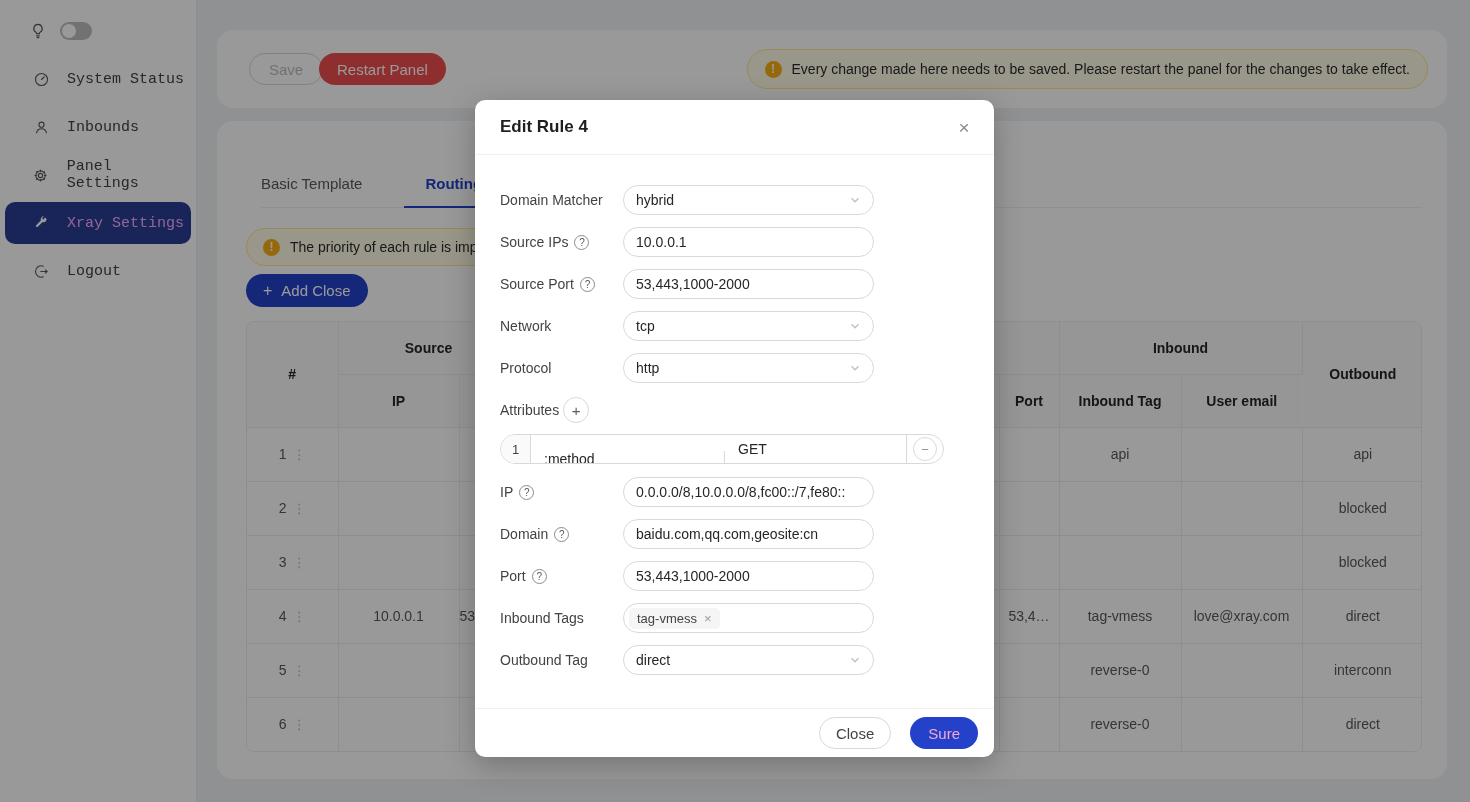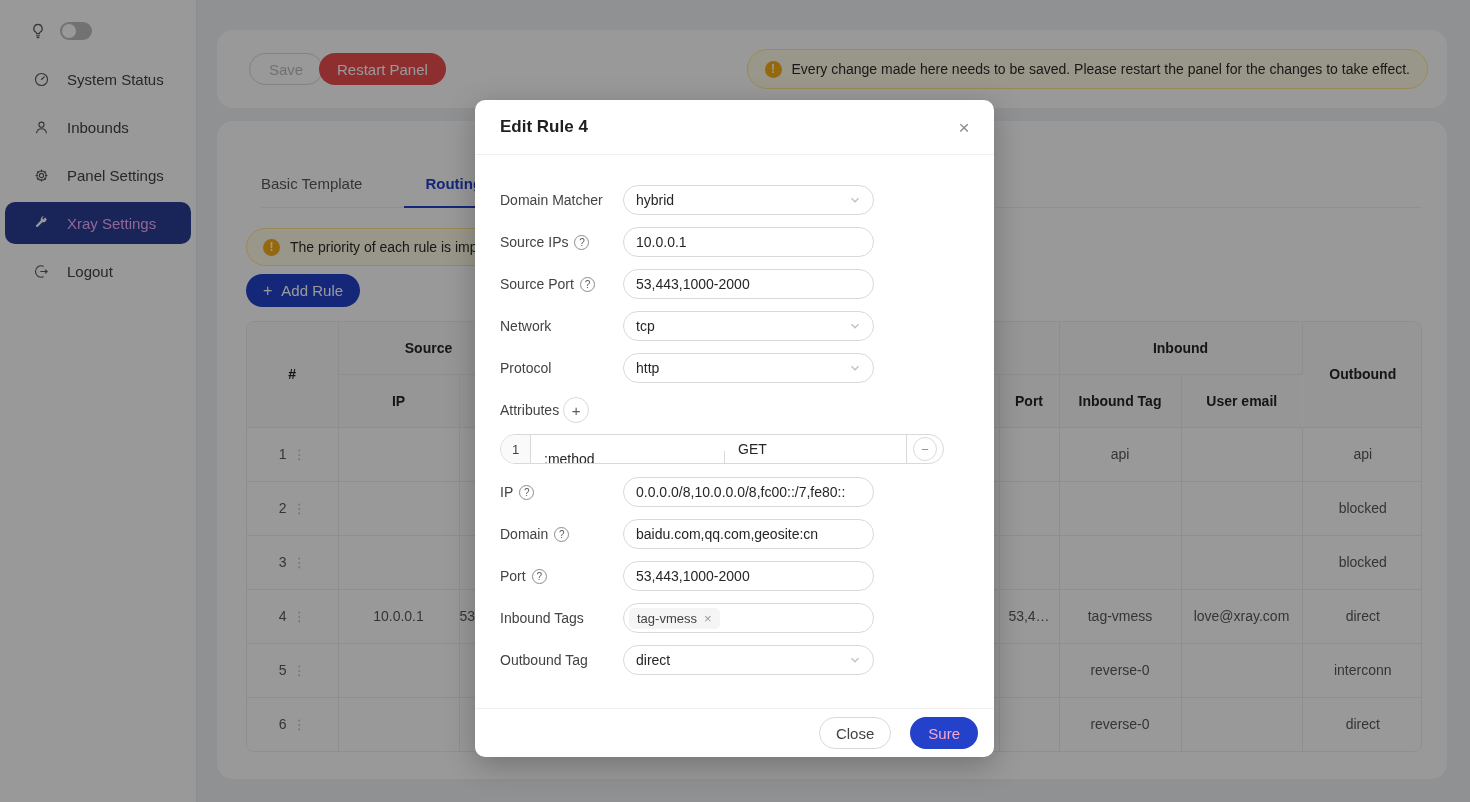--- a/index.html
+++ b/index.html
@@ -1,20 +1,20 @@
 <!DOCTYPE html>
 <html><head>
 <meta charset="utf-8">
 <style>
   * { margin:0; padding:0; box-sizing:border-box; }
   html,body { width:1470px; height:802px; overflow:hidden; }
   body { position:relative; background:#f0f2f5; font-family:"Liberation Sans", sans-serif; font-size:14px; color:#434343; }
 
   
-  .sidebar { position:absolute; left:0; top:0; bottom:0; width:197px; background:#ffffff; border-right:1px solid #ececec; z-index:1; }
+  .sidebar { position:absolute; left:0; top:0; bottom:0; width:197px; background:#ffffff; border-right:1px solid #ececec; z-index:1;font-family:Liberation Mono, monospace; }
   .theme-row { position:absolute; top:22px; left:29px; display:flex; align-items:center; gap:13px; }
   .bulb { color:#595959; display:flex; }
   .switch { width:32px; height:18px; border-radius:9px; background:#bfbfbf; position:relative; }
   .switch .knob { position:absolute; left:2px; top:2px; width:14px; height:14px; border-radius:50%; background:#ffffff; }
   .nav { position:absolute; top:58px; left:5px; right:5px; }
   .nav-item { height:42px; margin-bottom:6px; border-radius:10px; display:flex; align-items:center; padding-left:27px; gap:17px; color:#434343; font-size:15px; cursor:pointer; }
   .nav-item .nicon { width:18px; display:flex; justify-content:center; color:#595959; }
   .nav-item.active { background:#2b3e93; color:#f0abfc; }
   .nav-item.active .nicon { color:#ffffff; }
 
@@ -168,21 +168,21 @@
     <div class="tab active">Routing</div>
   </div>
 
   <div class="alert alert-rules">
     <span class="warn-ico">!</span>
     <span>The priority of each rule is imp</span>
   </div>
 
   <button class="btn btn-add">
     <span class="plus">+</span>
-    <span>Add Rule</span>
+    <span>Add Close</span>
   </button>
 
   <div class="table-wrap">
     <table class="rules">
       <colgroup>
         <col style="width:91px">
           <col style="width:121px">
           <col style="width:60px">
           <col style="width:480px">
         <col style="width:60px">

